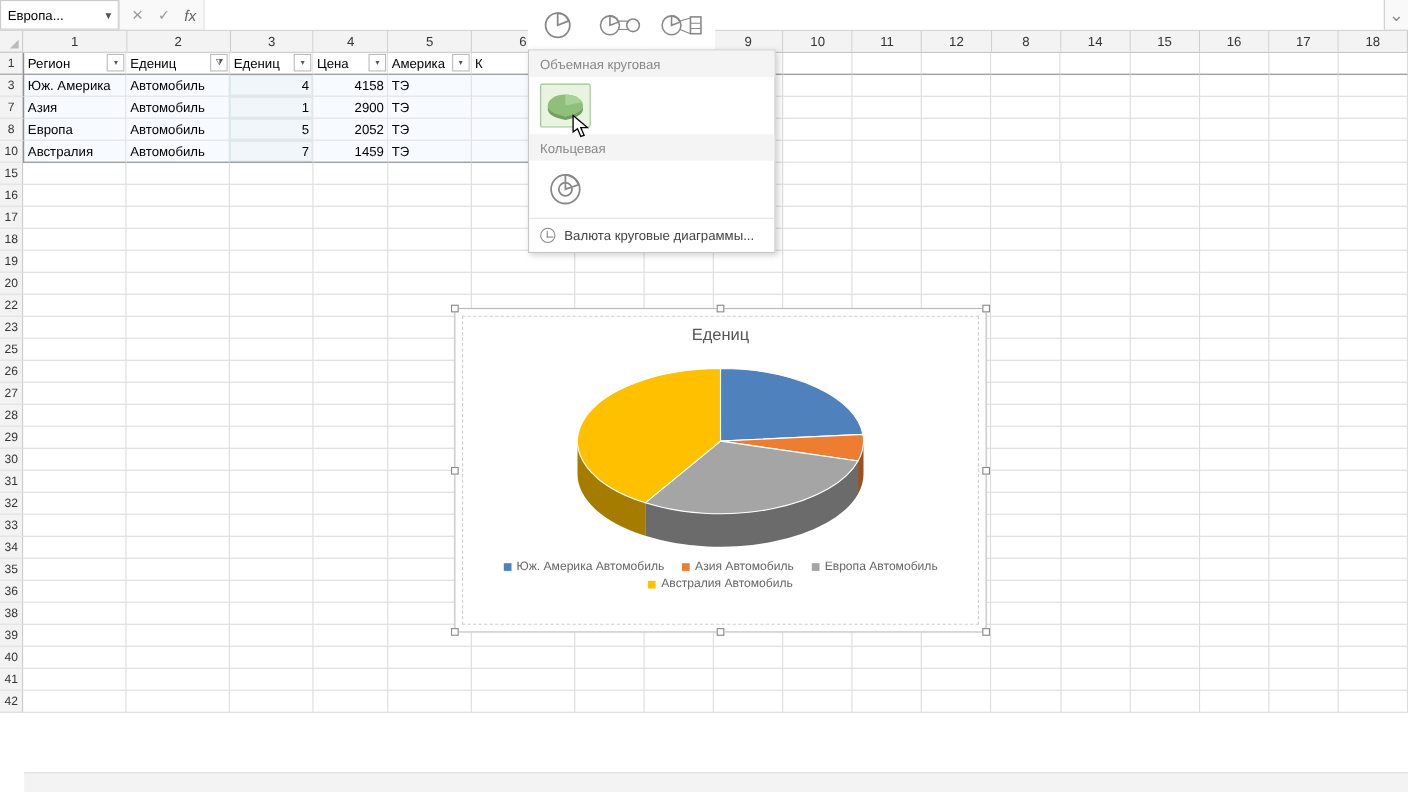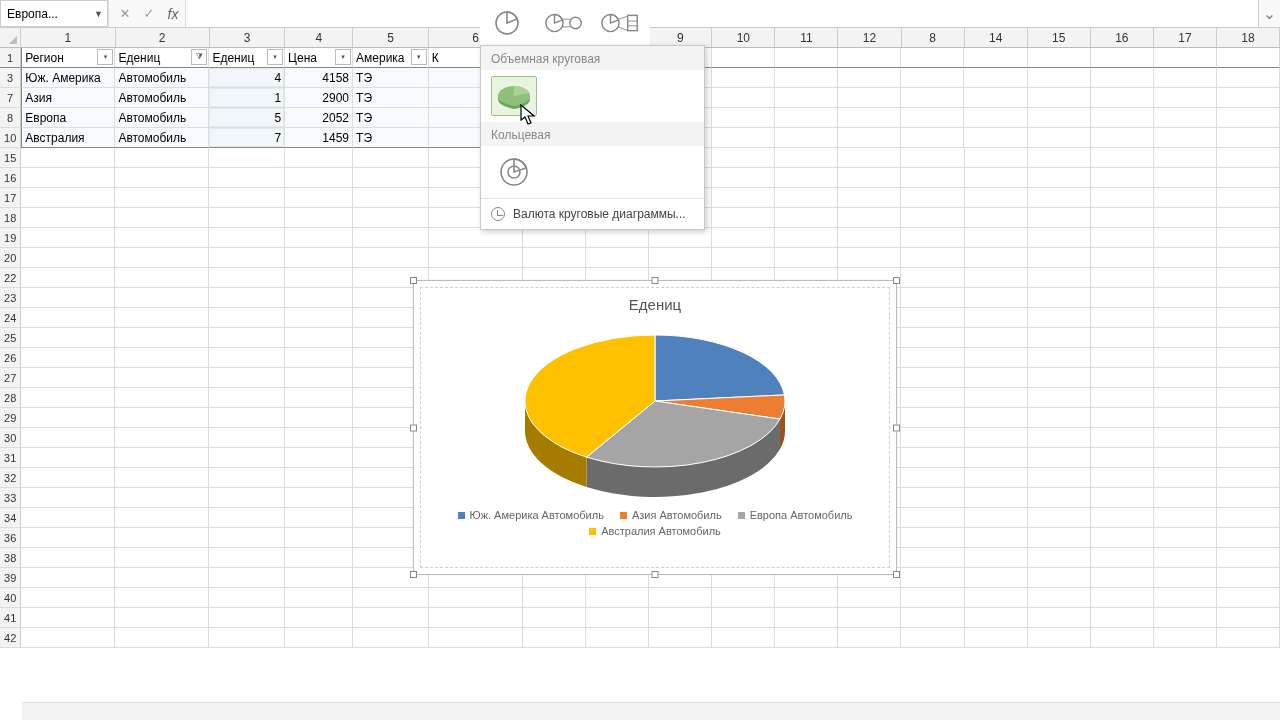--- a/index.html
+++ b/index.html
@@ -437,41 +437,20 @@
       <div class="cell" style="width: 65px;"></div>
       <div class="cell" style="width: 65px;"></div>
       <div class="cell" style="width: 65px;"></div>
       <div class="cell" style="width: 65px;"></div>
       <div class="cell" style="width: 65px;"></div>
       <div class="cell" style="width: 65px;"></div>
       <div class="cell" style="width: 65px;"></div>
       <div class="cell" style="width: 65px;"></div>
     </div>
     <div class="row">
-      <div class="rh">24</div>
-      <div class="cell" style="width: 97px;"></div>
-      <div class="cell" style="width: 97px;"></div>
-      <div class="cell" style="width: 78px;"></div>
-      <div class="cell" style="width: 70px;"></div>
-      <div class="cell" style="width: 78px;"></div>
-      <div class="cell" style="width: 97px;"></div>
-      <div class="cell" style="width: 65px;"></div>
-      <div class="cell" style="width: 65px;"></div>
-      <div class="cell" style="width: 65px;"></div>
-      <div class="cell" style="width: 65px;"></div>
-      <div class="cell" style="width: 65px;"></div>
-      <div class="cell" style="width: 65px;"></div>
-      <div class="cell" style="width: 65px;"></div>
-      <div class="cell" style="width: 65px;"></div>
-      <div class="cell" style="width: 65px;"></div>
-      <div class="cell" style="width: 65px;"></div>
-      <div class="cell" style="width: 65px;"></div>
-      <div class="cell" style="width: 65px;"></div>
-    </div>
-    <div class="row">
       <div class="rh">25</div>
       <div class="cell" style="width: 97px;"></div>
       <div class="cell" style="width: 97px;"></div>
       <div class="cell" style="width: 78px;"></div>
       <div class="cell" style="width: 70px;"></div>
       <div class="cell" style="width: 78px;"></div>
       <div class="cell" style="width: 97px;"></div>
       <div class="cell" style="width: 65px;"></div>
       <div class="cell" style="width: 65px;"></div>
       <div class="cell" style="width: 65px;"></div>
@@ -648,20 +627,41 @@
       <div class="cell" style="width: 65px;"></div>
       <div class="cell" style="width: 65px;"></div>
       <div class="cell" style="width: 65px;"></div>
       <div class="cell" style="width: 65px;"></div>
       <div class="cell" style="width: 65px;"></div>
       <div class="cell" style="width: 65px;"></div>
       <div class="cell" style="width: 65px;"></div>
     </div>
     <div class="row">
       <div class="rh">34</div>
+      <div class="cell" style="width: 97px;"></div>
+      <div class="cell" style="width: 97px;"></div>
+      <div class="cell" style="width: 78px;"></div>
+      <div class="cell" style="width: 70px;"></div>
+      <div class="cell" style="width: 78px;"></div>
+      <div class="cell" style="width: 97px;"></div>
+      <div class="cell" style="width: 65px;"></div>
+      <div class="cell" style="width: 65px;"></div>
+      <div class="cell" style="width: 65px;"></div>
+      <div class="cell" style="width: 65px;"></div>
+      <div class="cell" style="width: 65px;"></div>
+      <div class="cell" style="width: 65px;"></div>
+      <div class="cell" style="width: 65px;"></div>
+      <div class="cell" style="width: 65px;"></div>
+      <div class="cell" style="width: 65px;"></div>
+      <div class="cell" style="width: 65px;"></div>
+      <div class="cell" style="width: 65px;"></div>
+      <div class="cell" style="width: 65px;"></div>
+    </div>
+    <div class="row">
+      <div class="rh">35</div>
       <div class="cell" style="width: 97px;"></div>
       <div class="cell" style="width: 97px;"></div>
       <div class="cell" style="width: 78px;"></div>
       <div class="cell" style="width: 70px;"></div>
       <div class="cell" style="width: 78px;"></div>
       <div class="cell" style="width: 97px;"></div>
       <div class="cell" style="width: 65px;"></div>
       <div class="cell" style="width: 65px;"></div>
       <div class="cell" style="width: 65px;"></div>
       <div class="cell" style="width: 65px;"></div>

